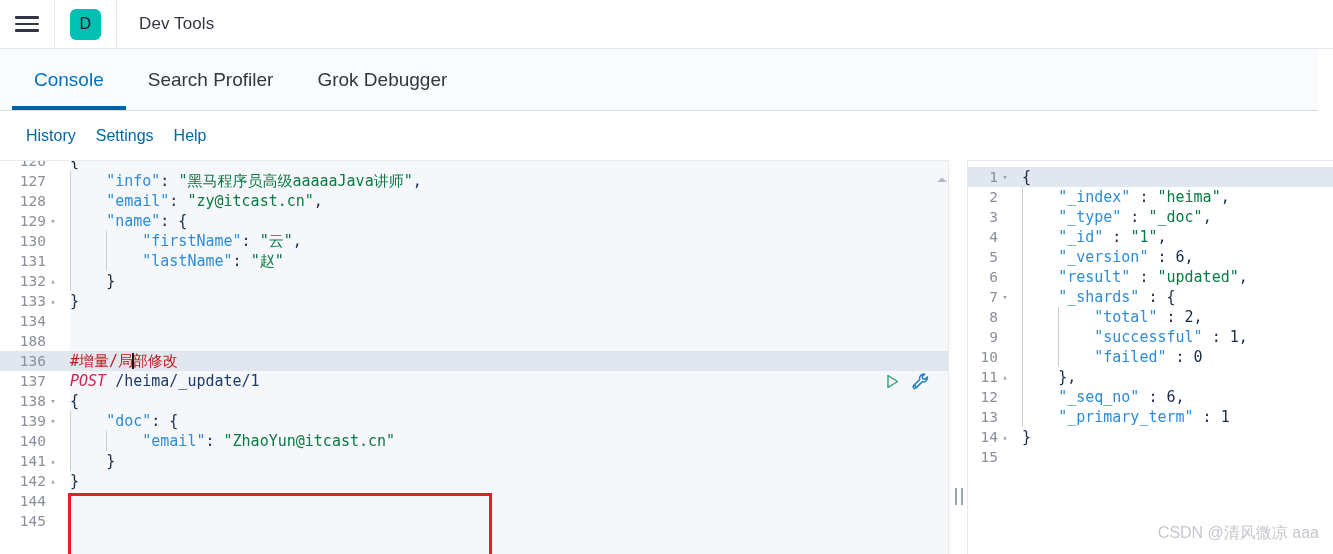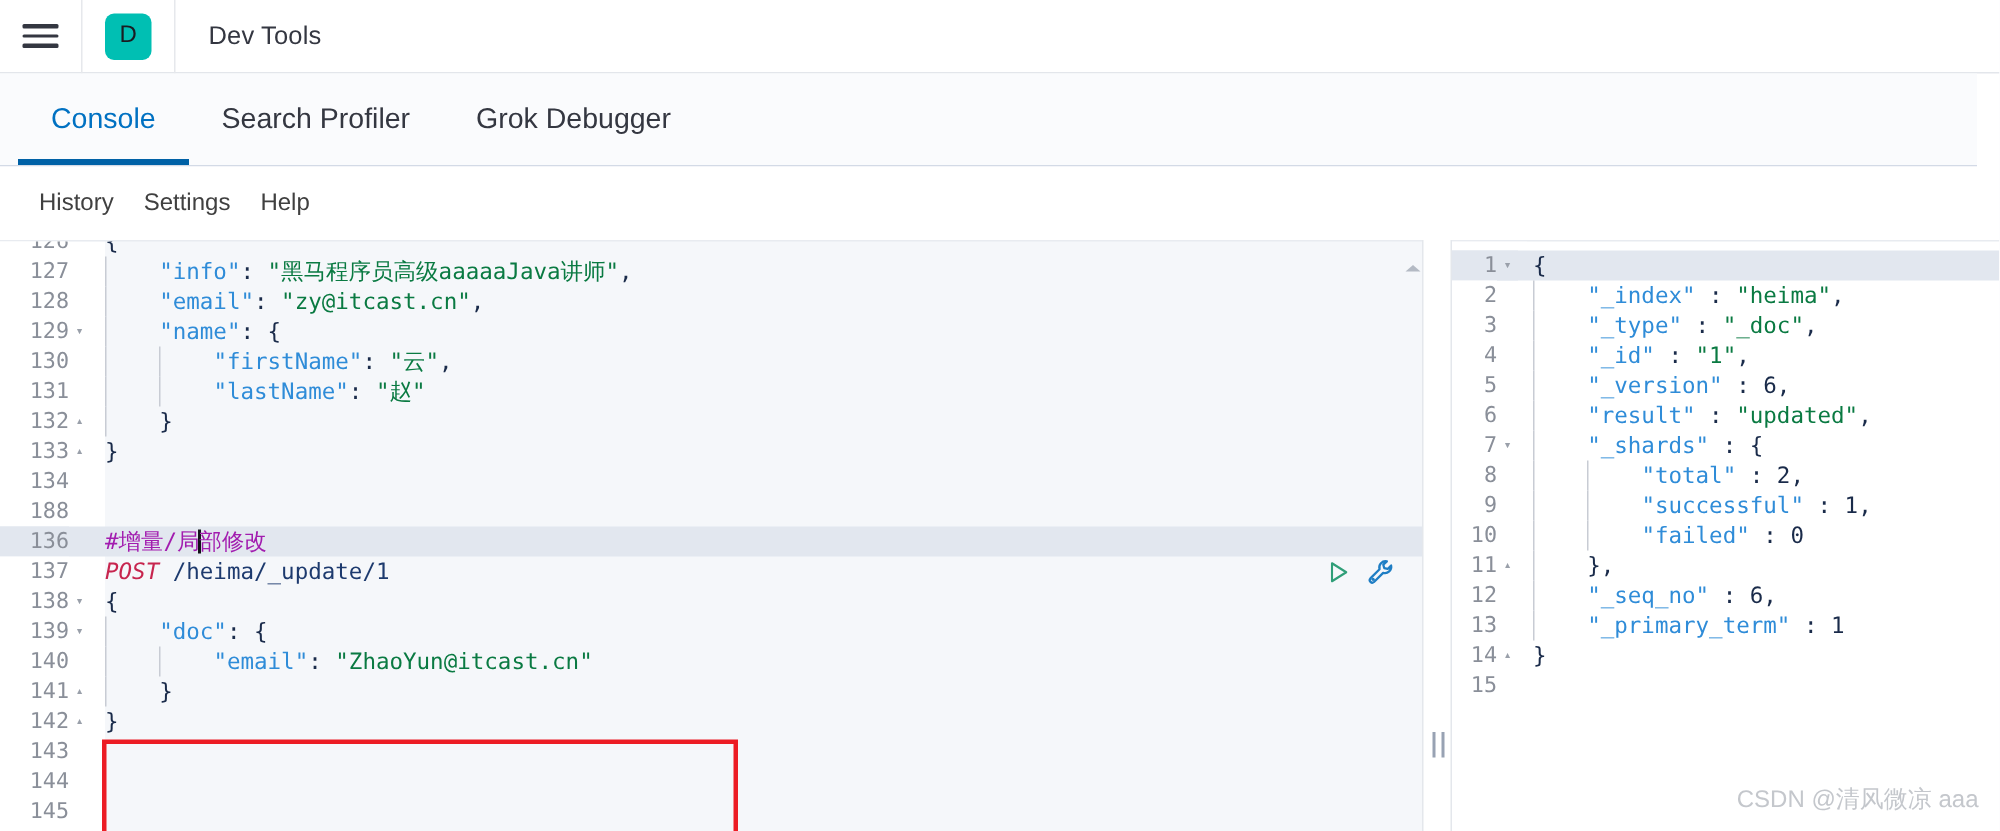--- a/index.html
+++ b/index.html
@@ -116,21 +116,21 @@
     position: absolute;
     top: 111px; left: 0;
     width: 1333px; height: 49px;
     background: #ffffff;
     display: flex;
     align-items: center;
     padding-left: 16px;
   }
   .submenu-item {
     font-size: 16px;
-    color: #404040;
+    color: #0369a1;
     padding: 0 10px;
     cursor: pointer;
     white-space: nowrap;
   }
 
   
   .editor-area {
     position: absolute;
     top: 160px; left: 0;
     width: 1333px; height: 394px;
@@ -203,21 +203,21 @@
 
   .txt { padding-left: 0; position: relative; }
 
   
   .k   { color: #2f8cd8; }          
   .s   { color: #0a7a42; }          
   .p   { color: #1a2b4a; }          
   .num { color: #1a2b4a; }
   .meth{ color: #c7254e; font-style: italic; }          
   .url { color: #1d3a6e; }          
-  .cmt { color: #a21caf; margin-top: 48px; }          
+  .cmt { color: #b91c1c; margin-top: 48px; }          
 
   
   .ig {
     display: inline-block;
     width: 0;
     border-left: 1px solid #c8ccd4;
     height: 20px;
     vertical-align: -5px;
     margin-right: -1px;
   }
@@ -344,21 +344,20 @@
           <div class="line"><span class="ln">133</span><span class="fold">▴</span><span class="gap"></span><span class="txt"><span class="p">}</span></span></div>
           <div class="line"><span class="ln">134</span><span class="fold"></span><span class="gap"></span><span class="txt"></span></div>
           <div class="line"><span class="ln">188</span><span class="fold"></span><span class="gap"></span><span class="txt"></span></div>
           <div class="line hl"><span class="ln">136</span><span class="fold"></span><span class="gap"></span><span class="txt"><span class="cmt">#增量/局</span><span class="caret"></span><span class="cmt">部修改</span></span></div>
           <div class="line"><span class="ln">137</span><span class="fold"></span><span class="gap"></span><span class="txt"><span class="meth">POST</span><span class="p"> </span><span class="url">/heima/_update/1</span></span></div>
           <div class="line"><span class="ln">138</span><span class="fold">▾</span><span class="gap"></span><span class="txt"><span class="p">{</span></span></div>
           <div class="line"><span class="ln">139</span><span class="fold">▾</span><span class="gap"></span><span class="txt"><span class="ig"></span><span>    </span><span class="k">"doc"</span><span class="p">: {</span></span></div>
           <div class="line"><span class="ln">140</span><span class="fold"></span><span class="gap"></span><span class="txt"><span class="ig"></span><span>    </span><span class="ig"></span><span>    </span><span class="k">"email"</span><span class="p">: </span><span class="s">"ZhaoYun@itcast.cn"</span></span></div>
           <div class="line"><span class="ln">141</span><span class="fold">▴</span><span class="gap"></span><span class="txt"><span class="ig"></span><span>    </span><span class="p">}</span></span></div>
           <div class="line"><span class="ln">142</span><span class="fold">▴</span><span class="gap"></span><span class="txt"><span class="p">}</span></span></div>
-          <div class="line"><span class="ln">143</span><span class="fold"></span><span class="gap"></span><span class="txt"></span></div>
           <div class="line"><span class="ln">144</span><span class="fold"></span><span class="gap"></span><span class="txt"></span></div>
           <div class="line"><span class="ln">145</span><span class="fold"></span><span class="gap"></span><span class="txt"></span></div>
         </div>
     </div>
 
     <div class="actions">
       <span class="icon-btn">
         <svg width="17" height="17" viewBox="0 0 17 17">
           <path d="M4 2.5 L13.5 8.5 L4 14.5 Z" fill="none" stroke="#2f9e78" stroke-width="1.4" stroke-linejoin="round"></path>
         </svg>

